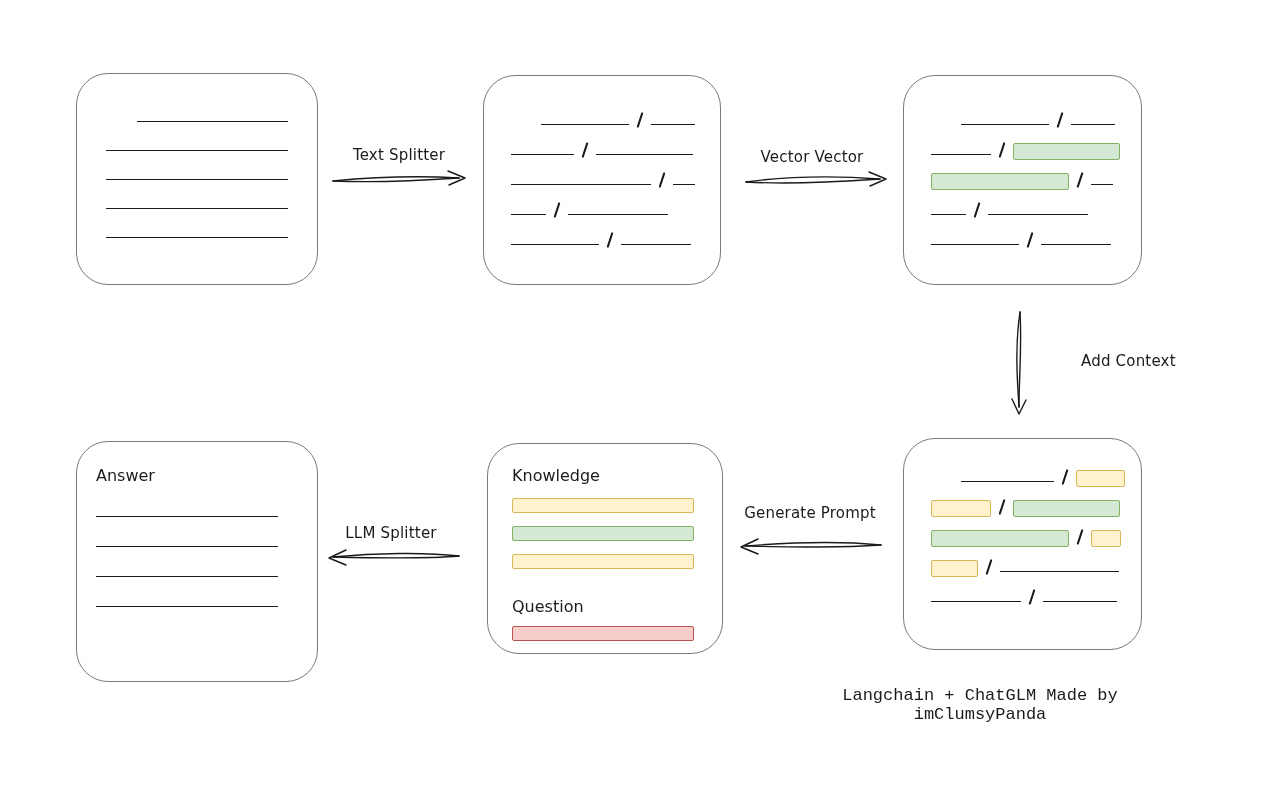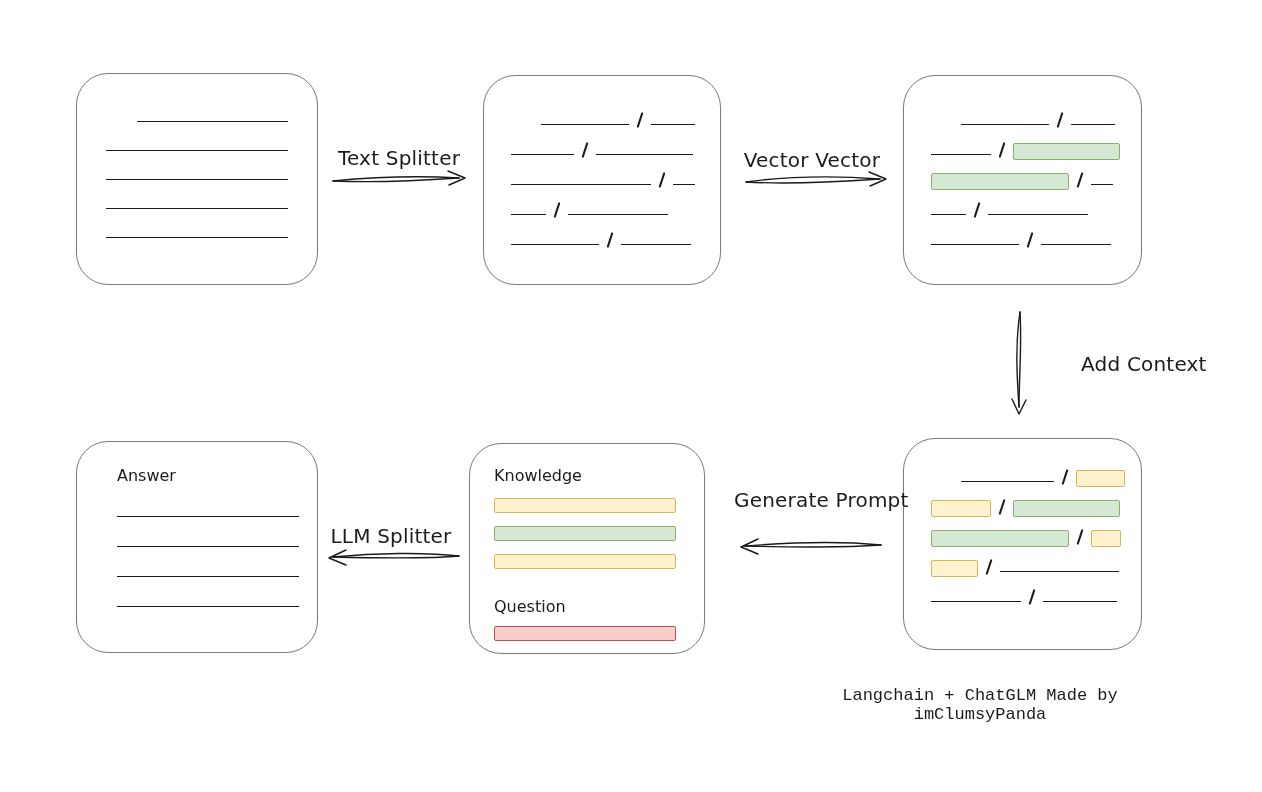--- a/index.html
+++ b/index.html
@@ -12,42 +12,42 @@
   html,body{margin:0;padding:0;}
   body{background:#fff;font-family:"DejaVu Sans","Liberation Sans",sans-serif;color:var(--ink);}
   .canvas{position:relative;width:1262px;height:792px;background:#fff;overflow:hidden;}
 
   .box{position:absolute;background:#fff;border:1.2px solid var(--box-border);
        border-radius:32px;box-sizing:border-box;}
   .box-document{left:76px;top:73px;width:242px;height:212px;padding:22px 0 0 29px;}
   .box-split{left:483px;top:75px;width:238px;height:210px;padding:22px 0 0 27px;}
   .box-vector{left:903px;top:75px;width:239px;height:210px;padding:22px 0 0 27px;}
   .box-context{left:903px;top:438px;width:239px;height:212px;padding:16px 0 0 27px;}
-  .box-prompt{left:469px;top:443px;width:236px;height:211px;padding:22px 0 0 24px;}
-  .box-answer{left:76px;top:441px;width:242px;height:212px;padding:24px 0 0 40px;}
+  .box-prompt{left:487px;top:443px;width:236px;height:211px;padding:22px 0 0 24px;}
+  .box-answer{left:76px;top:441px;width:242px;height:241px;padding:24px 0 0 19px;}
 
   .seg-row{display:flex;align-items:flex-end;height:30px;column-gap:7px;}
   .box-document .seg-row{height:29px;}
   .tline{height:0;border-bottom:1.6px solid var(--ink);margin-bottom:3px;}
   .slash{width:2px;height:16px;background:var(--ink);transform:rotate(18deg);
          margin:0 3px;border-radius:1px;}
   .bar{height:15px;border-radius:2px;box-sizing:border-box;}
   .bar-green{background:var(--green-fill);border:1.5px solid var(--green-stroke);}
   .bar-yellow{background:var(--yellow-fill);border:1.5px solid var(--yellow-stroke);}
   .bar-red{background:var(--red-fill);border:1.5px solid var(--red-stroke);}
   .inline-bar{height:17px;margin-bottom:-2px;}
   .box-label{font-size:16px;height:20px;color:var(--ink);}
 
   .arrow-svg{position:absolute;left:0;top:0;pointer-events:none;}
-  .arrow-label{position:absolute;font-size:20px;color:var(--ink);
+  .arrow-label{position:absolute;font-size:15px;color:var(--ink);
                letter-spacing:0.2px;white-space:nowrap;}
   .lbl-text-splitter{left:333px;top:146px;width:132px;text-align:center;}
   .lbl-vector-search{left:740px;top:148px;width:144px;text-align:center;}
   .lbl-add-context{left:1034px;top:352px;width:120px;text-align:left;margin-left:47px;}
-  .lbl-generate-prompt{left:734px;top:488px;width:152px;text-align:center;}
+  .lbl-generate-prompt{left:734px;top:504px;width:152px;text-align:center;}
   .lbl-llm-response{left:324px;top:524px;width:134px;text-align:center;}
   .credit{position:absolute;left:778px;top:686px;width:404px;text-align:center;
           font-size:17px;color:var(--ink);font-family:Liberation Mono, monospace;}
 </style>
 </head>
 <body>
 
 <div class="canvas">
 
   <div class="box box-document">

